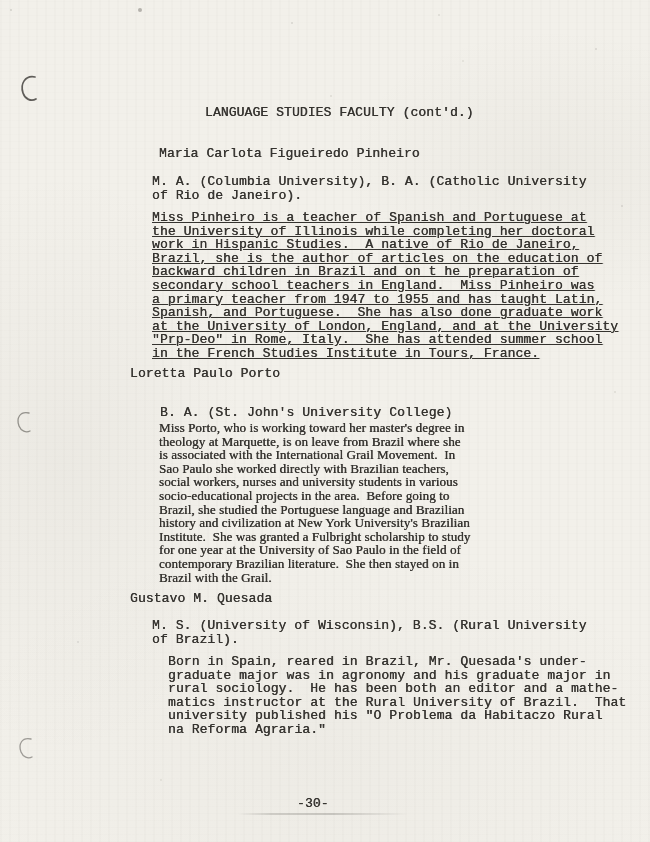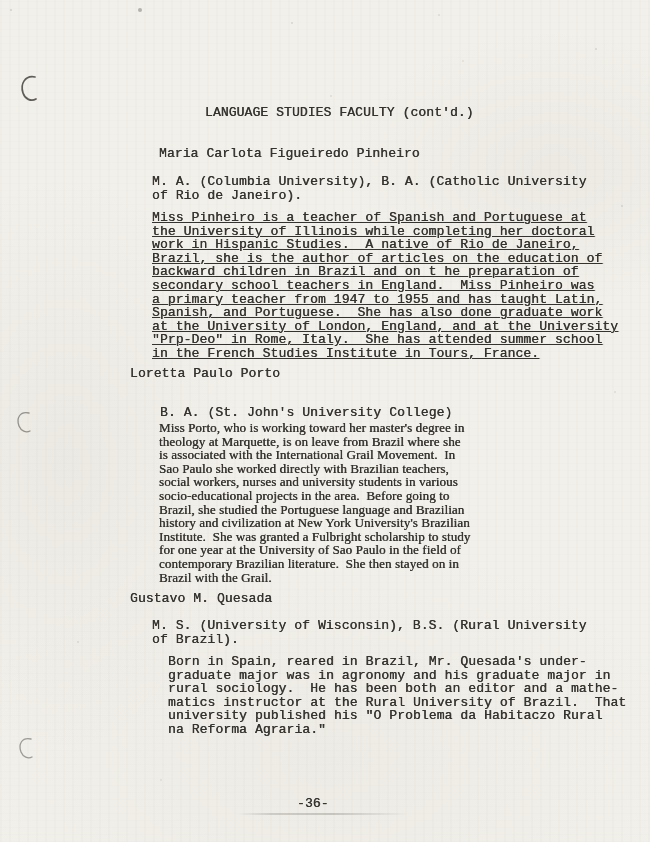--- a/index.html
+++ b/index.html
@@ -109,16 +109,16 @@
     <div class="mono" style="left:152px; top:619px;">M. S. (University of Wisconsin), B.S. (Rural University
 of Brazil).</div>
     <div class="mono" style="left:168px; top:655px;">Born in Spain, reared in Brazil, Mr. Quesada's under-
 graduate major was in agronomy and his graduate major in
 rural sociology.  He has been both an editor and a mathe-
 matics instructor at the Rural University of Brazil.  That
 university published his "O Problema da Habitaczo Rural
 na Reforma Agraria."</div>
   </div>
 
-  <div class="mono" style="left:297px; top:797px;">-36-</div>
+  <div class="mono" style="left:297px; top:797px;">-30-</div>
   <div class="underline-streak"></div>
 
 </div>
 
 </body></html>

